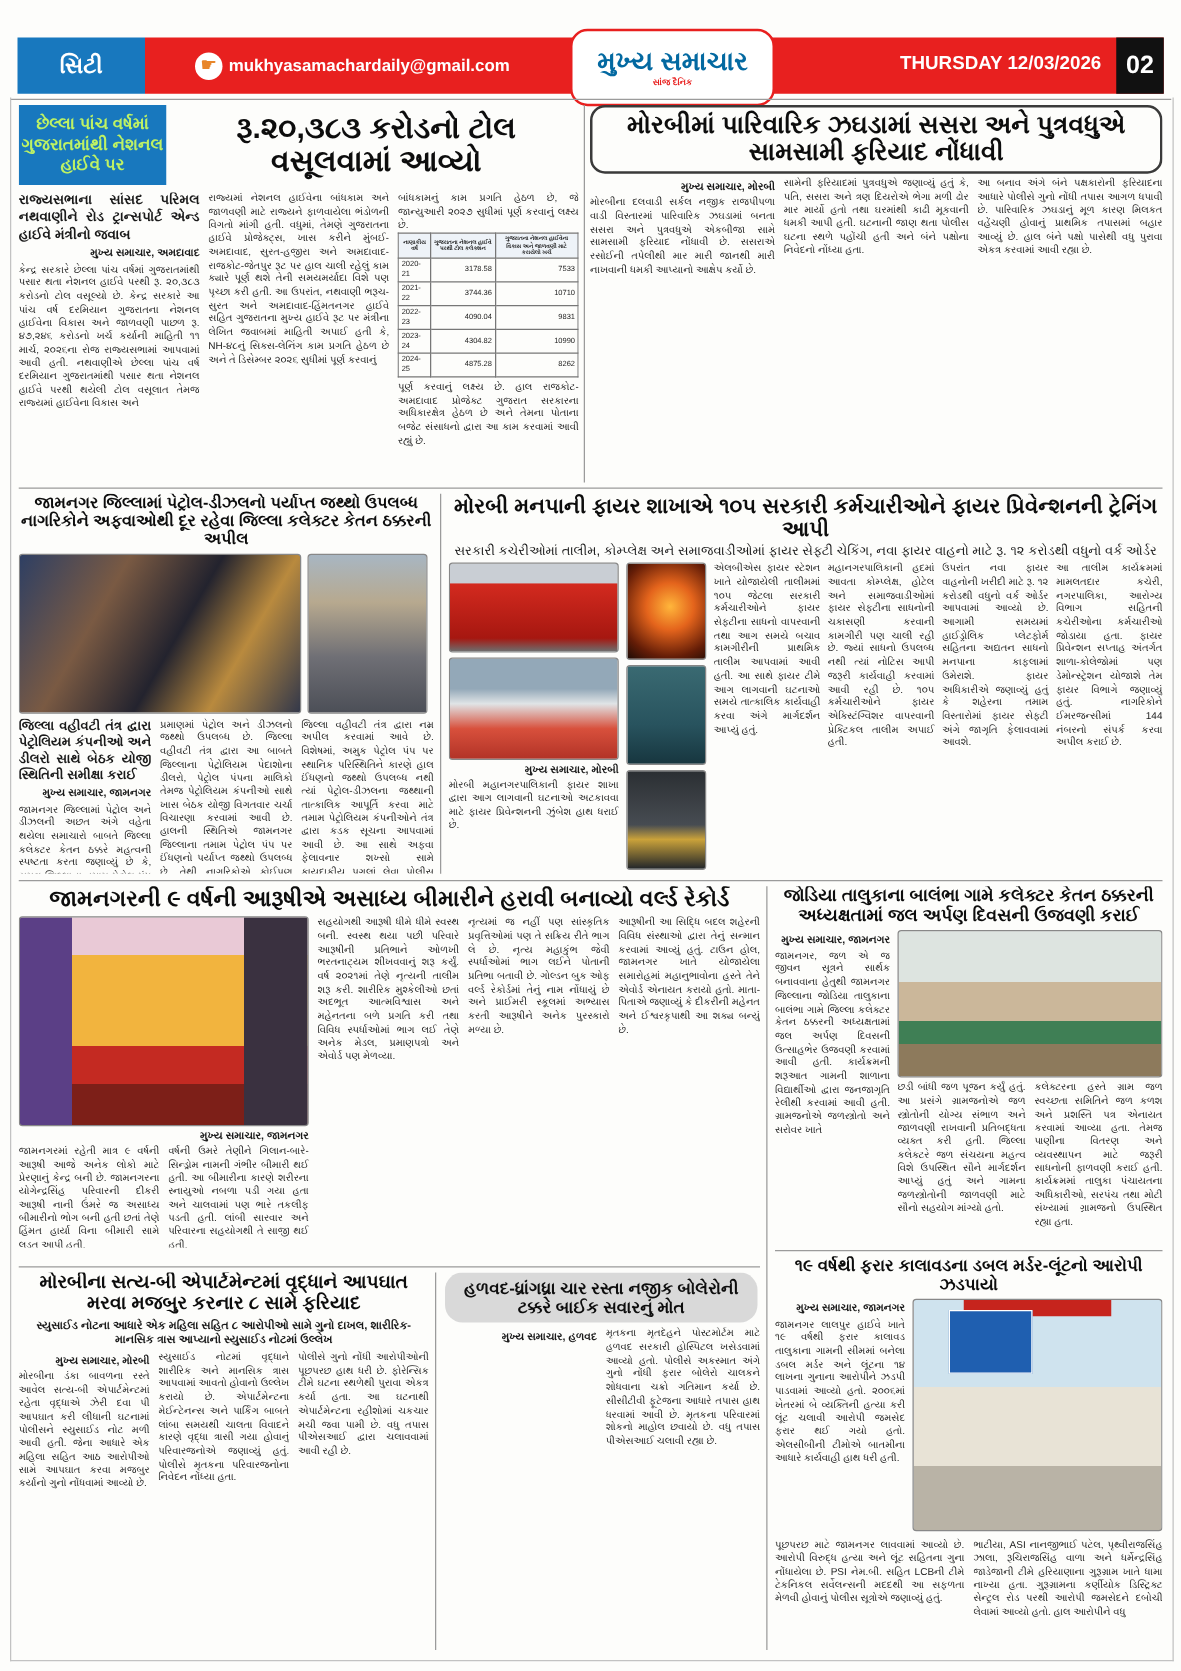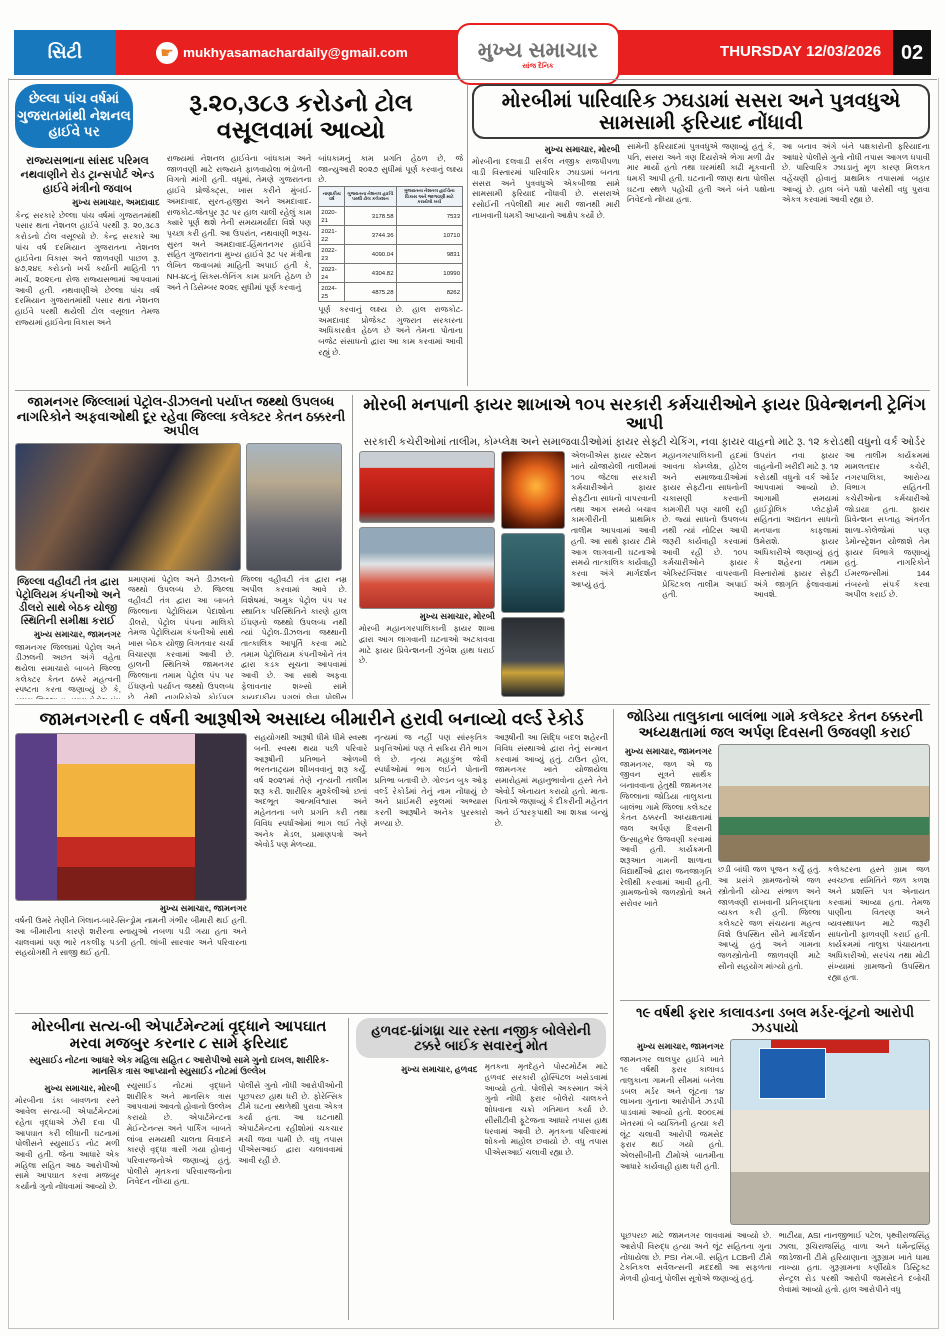--- a/index.html
+++ b/index.html
@@ -11,42 +11,42 @@
             display:flex;align-items:center;justify-content:center;color:#fff;
             font-weight:bold;font-size:18px;}
   .hdr-red{left:116px;top:30px;width:815px;height:45px;background:#e8201f;
            display:flex;align-items:center;}
   .hdr-email{margin-left:40px;color:#fff;font-weight:bold;font-size:13.5px;display:flex;align-items:center;gap:5px;}
   .hand{display:inline-block;width:22px;height:22px;background:#fff;border-radius:50%;
         color:#e8862a;font-size:15px;line-height:22px;text-align:center;}
   .logo-box{position:absolute;left:340px;top:-7px;width:160px;height:58px;background:#fff;
             border:2px solid #e8201f;border-radius:14px;display:flex;flex-direction:column;
             align-items:center;justify-content:center;}
-  .logo-main{color:#737373;font-weight:bold;font-size:21px;line-height:1;}
+  .logo-main{color:#0369a1;font-weight:bold;font-size:21px;line-height:1;}
   .logo-sub{color:#e8201f;font-size:7px;font-weight:bold;margin-top:2px;}
   .hdr-date{position:absolute;right:50px;top:12px;color:#fff;font-weight:bold;font-size:15px;}
   .hdr-page{position:absolute;right:0;top:0;width:38px;height:45px;background:#111;color:#fff;
             display:flex;align-items:center;justify-content:center;font-weight:bold;font-size:20px;}
   
   .rule-h{background:#9b9b9b;height:1px;}
   .rule-v{background:#9b9b9b;width:1px;}
   .frame{left:8px;top:78px;width:929px;height:1250px;border-left:1px solid #c2c2c2;
          border-right:1px solid #c2c2c2;border-bottom:1px solid #c2c2c2;pointer-events:none;}
   
   .article{overflow:hidden;}
   .cols{display:flex;gap:7px;}
   .col{flex:1;font-size:8px;line-height:1.34;text-align:justify;overflow:hidden;}
   .byline{font-weight:bold;text-align:right;font-size:8.5px;margin:2px 0 2px;}
-  .subhead{font-weight:bold;font-size:11px;line-height:1.25;text-align:center;margin-bottom:2px;}
+  .subhead{font-weight:bold;font-size:11px;line-height:1.25;margin-bottom:2px;}
   .lead{font-weight:bold;font-size:9px;line-height:1.3;text-align:justify;}
   .headline{font-weight:bold;color:#0d0d0d;text-align:center;line-height:1.12;}
   
-  .kicker{float:left;width:118px;height:64px;background:#1878be;color:#ffffff;font-weight:bold;
+  .kicker{float:left;width:118px;height:64px;background:#1878be;color:#bef264;font-weight:bold;
           font-size:13.5px;line-height:1.25;display:flex;align-items:center;justify-content:center;
-          text-align:center;padding:2px;box-sizing:border-box;margin-right:6px;border-radius:23px;}
+          text-align:center;padding:2px;box-sizing:border-box;margin-right:6px;}
   .toll-head{font-size:24px;height:66px;display:flex;align-items:center;justify-content:center;}
   table.mini{border-collapse:collapse;width:100%;margin-bottom:3px;}
   table.mini th,table.mini td{border:1px solid #777;padding:1px 2px;}
   table.mini th{font-size:4.6px;font-weight:bold;text-align:center;line-height:1.2;background:#eef3f8;}
   table.mini td{font-size:6px;height:16px;}
   table.mini td.num{text-align:right;}
   
   .q-headbox{border:2px solid #3a3a3a;border-radius:12px;padding:3px 6px;margin-bottom:3px;}
   .q-head{font-size:20px;}
   
@@ -223,20 +223,23 @@
 <div class="abs rule-h" style="left:15px;top:704px;width:915px"></div>
 
 <div class="abs article" style="left:15px;top:709px;width:593px;height:302px">
   <div class="headline" style="font-size:18px">જામનગરની ૯ વર્ષની આરૂષીએ અસાધ્ય બીમારીને હરાવી બનાવ્યો વર્લ્ડ રેકોર્ડ</div>
   <div style="display:flex;gap:7px;margin-top:4px;height:268px">
     <div style="width:232px;flex:none">
       <div class="ph ph-dance" style="width:100%;height:168px"></div>
       <div class="byline">મુખ્ય સમાચાર, જામનગર</div>
       <div class="cols" style="height:82px">
         <div class="col">
+          <span>જામનગરમાં રહેતી માત્ર ૯ વર્ષની આરૂષી આજે અનેક લોકો માટે પ્રેરણાનું કેન્દ્ર બની છે. જામનગરના યોગેન્દ્રસિંહ પરિવારની દીકરી આરૂષી નાની ઉંમરે જ અસાધ્ય બીમારીનો ભોગ બની હતી છતાં તેણે હિંમત હાર્યા વિના બીમારી સામે લડત આપી હતી.</span>
+        </div>
+        <div class="col">
           <span>વર્ષની ઉંમરે તેણીને ગિલાન-બારે-સિન્ડ્રોમ નામની ગંભીર બીમારી થઈ હતી. આ બીમારીના કારણે શરીરના સ્નાયુઓ નબળા પડી ગયા હતા અને ચાલવામાં પણ ભારે તકલીફ પડતી હતી. લાંબી સારવાર અને પરિવારના સહયોગથી તે સાજી થઈ હતી.</span>
         </div>
       </div>
     </div>
     <div class="col">
       <span>સહયોગથી આરૂષી ધીમે ધીમે સ્વસ્થ બની. સ્વસ્થ થયા પછી પરિવારે આરૂષીની પ્રતિભાને ઓળખી ભરતનાટ્યમ શીખવવાનું શરૂ કર્યું. વર્ષ ૨૦૨૧માં તેણે નૃત્યની તાલીમ શરૂ કરી. શારીરિક મુશ્કેલીઓ છતાં અદભૂત આત્મવિશ્વાસ અને મહેનતના બળે પ્રગતિ કરી તથા વિવિધ સ્પર્ધાઓમાં ભાગ લઈ તેણે અનેક મેડલ, પ્રમાણપત્રો અને એવોર્ડ પણ મેળવ્યા.</span>
     </div>
     <div class="col">
       <span>નૃત્યમાં જ નહીં પણ સાંસ્કૃતિક પ્રવૃત્તિઓમાં પણ તે સક્રિય રીતે ભાગ લે છે. નૃત્ય મહાકુંભ જેવી સ્પર્ધાઓમાં ભાગ લઈને પોતાની પ્રતિભા બતાવી છે. ગોલ્ડન બુક ઓફ વર્લ્ડ રેકોર્ડમાં તેનું નામ નોંધાયું છે અને પ્રાઈમરી સ્કૂલમાં અભ્યાસ કરતી આરૂષીને અનેક પુરસ્કારો મળ્યા છે.</span>
     </div>

